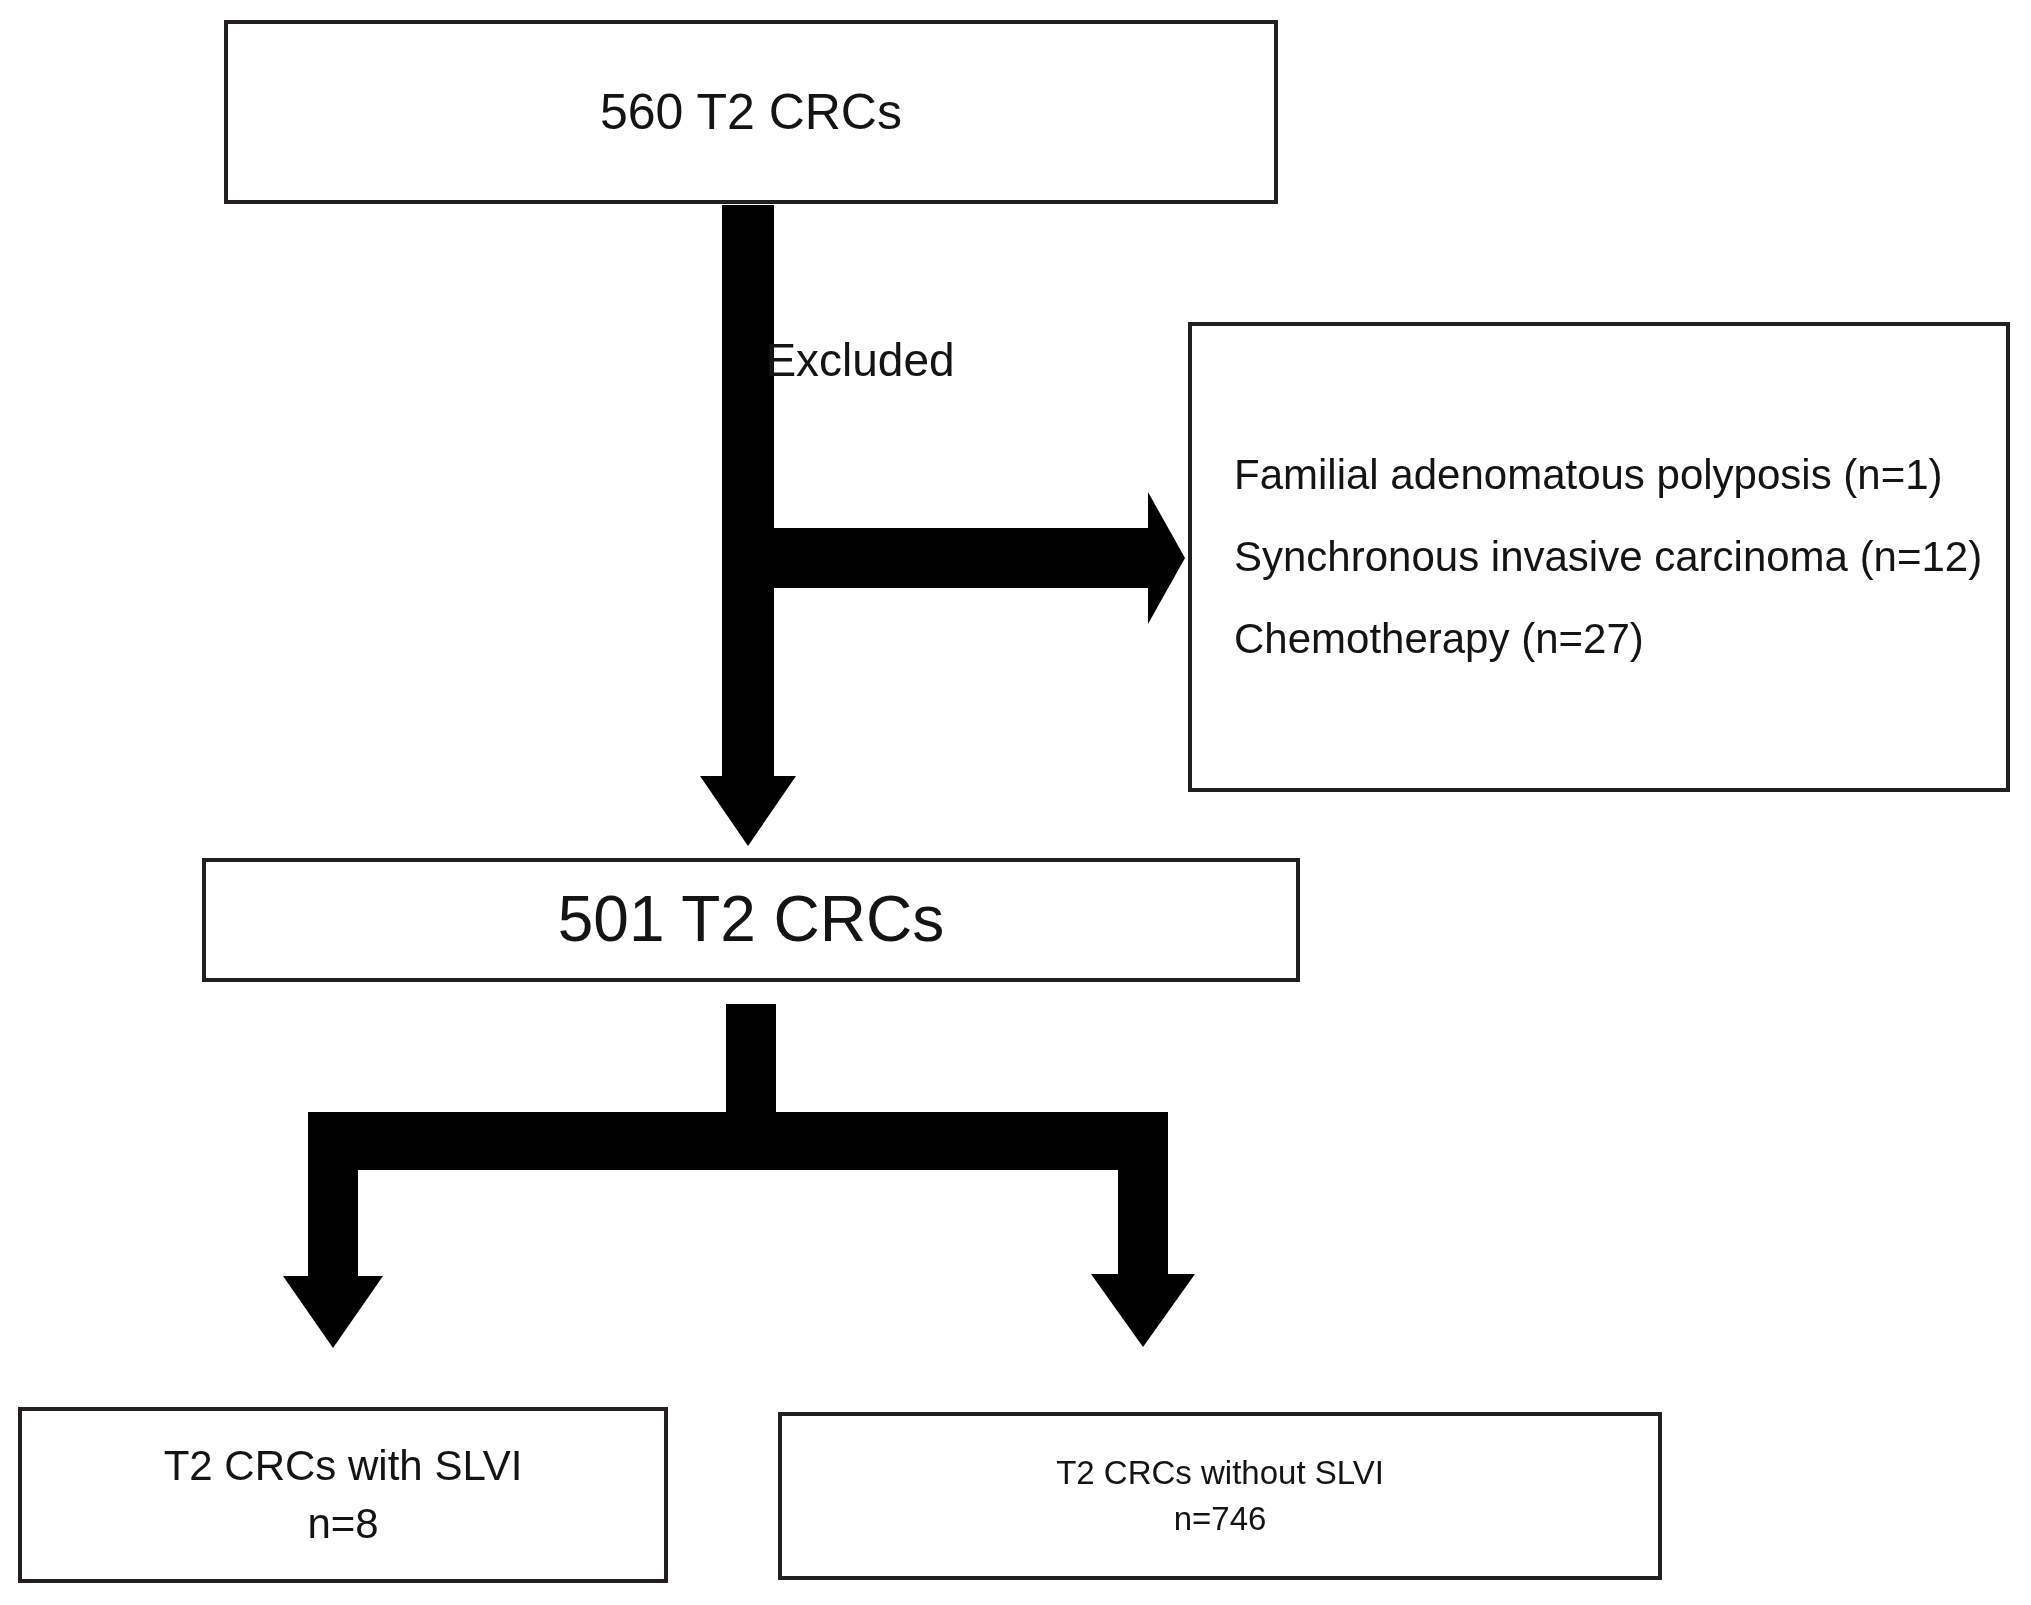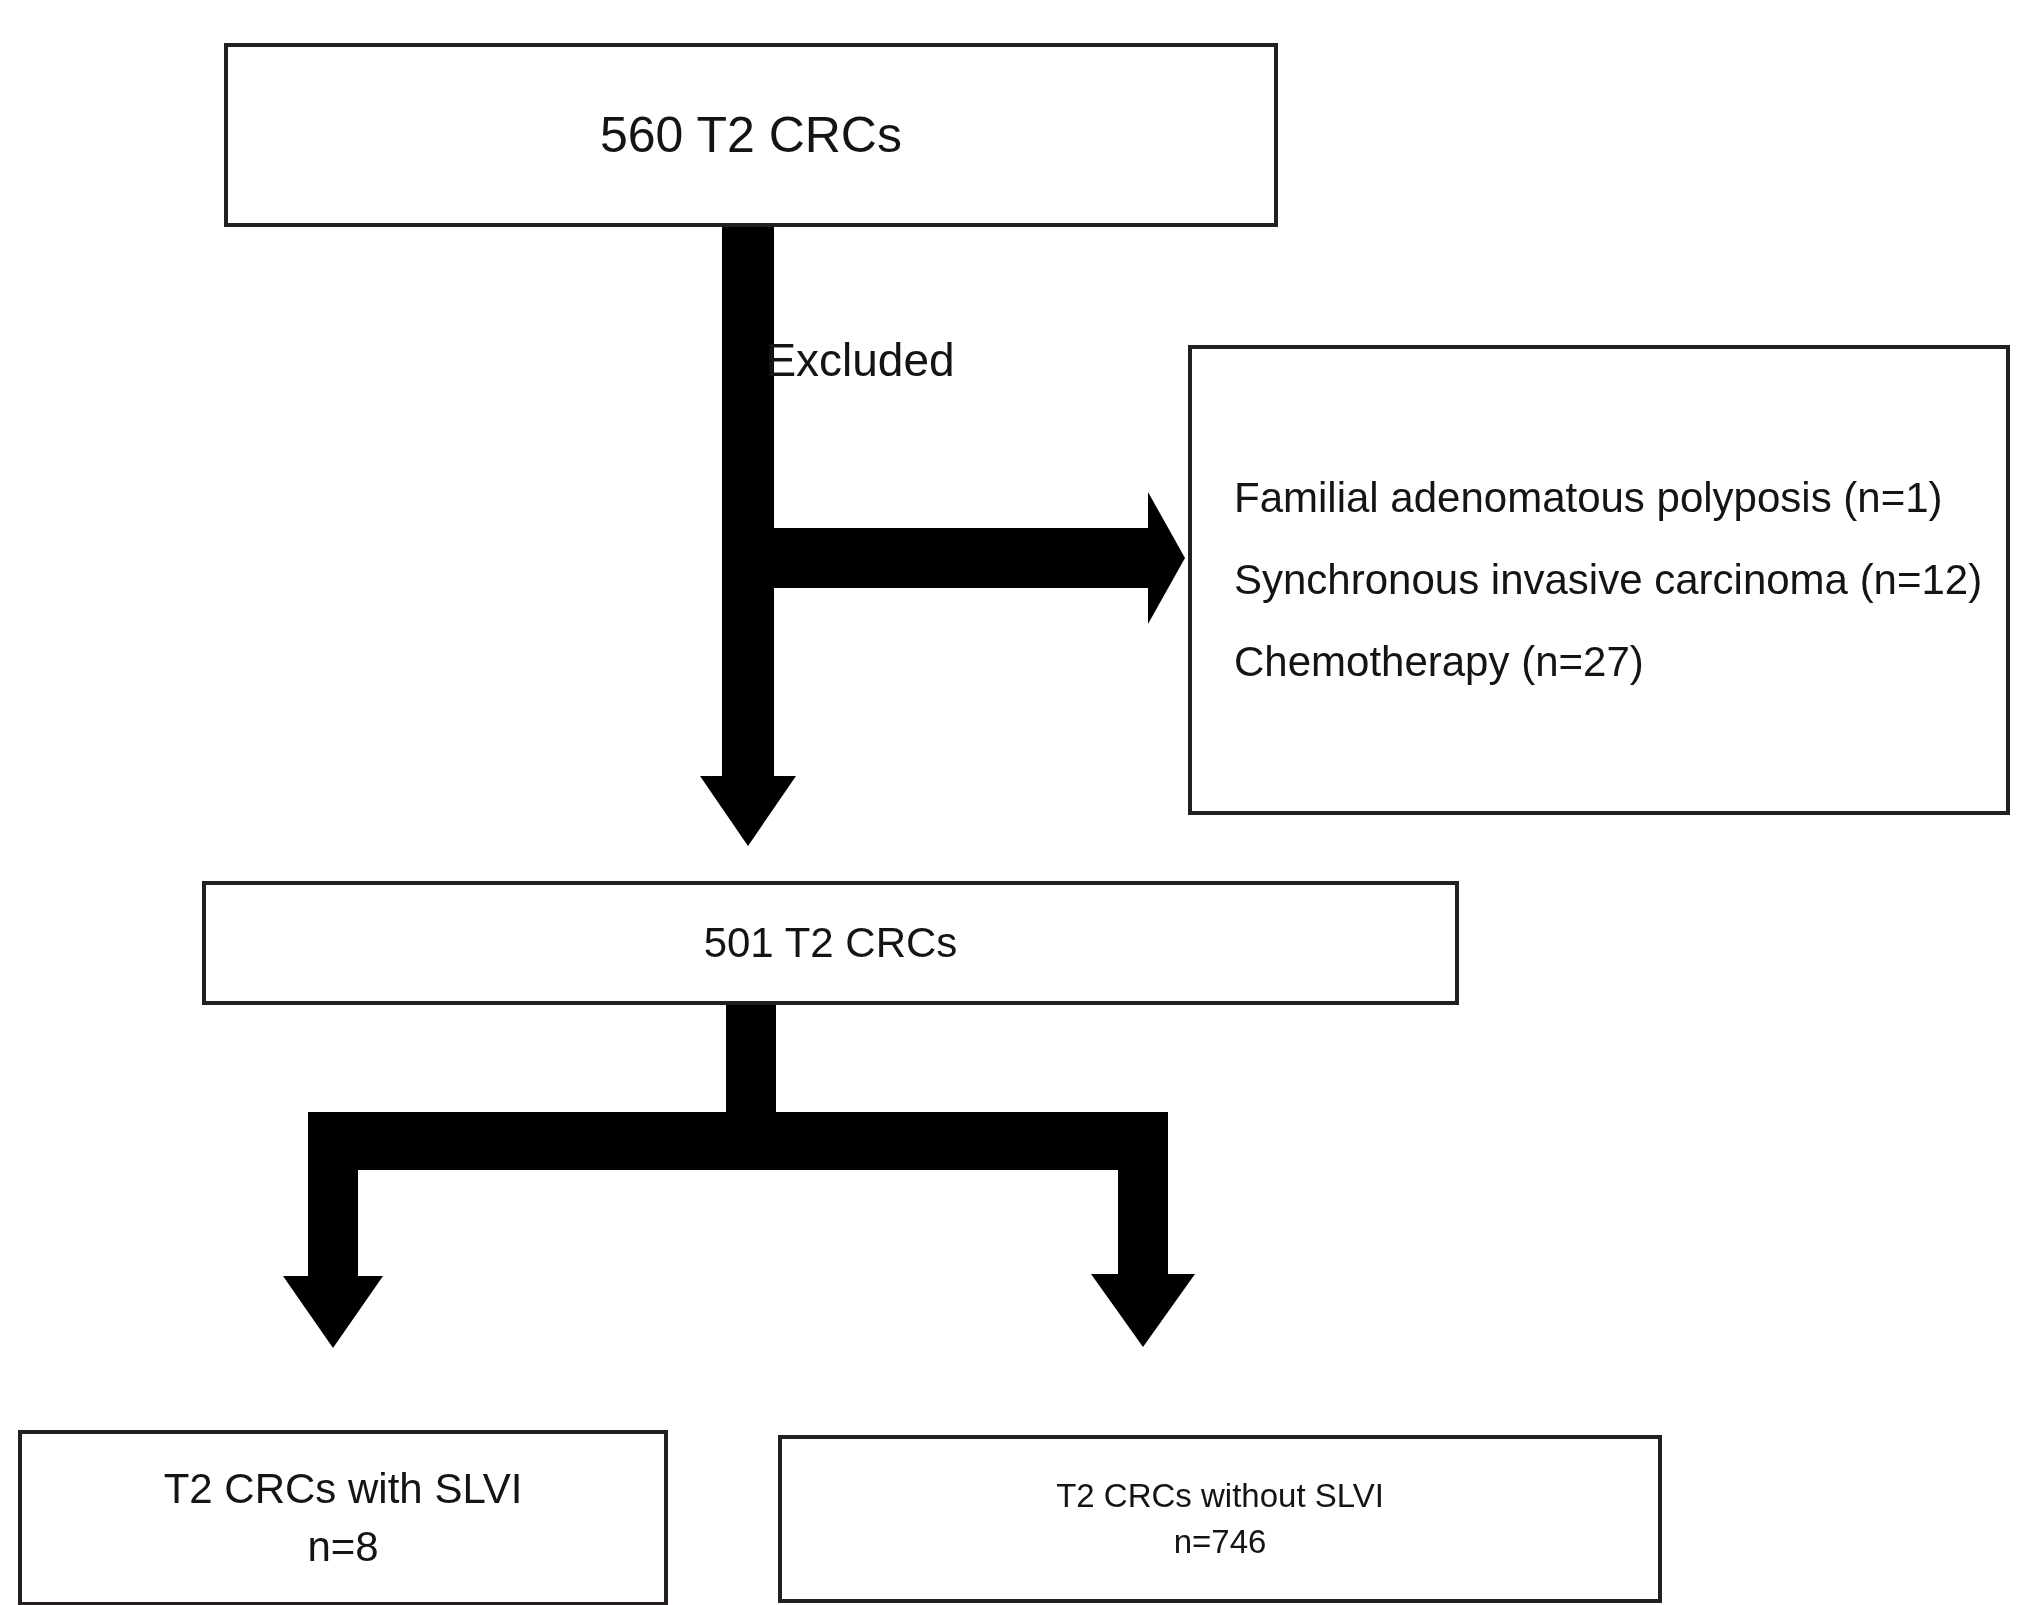--- a/index.html
+++ b/index.html
@@ -28,43 +28,42 @@
     position: absolute;
     box-sizing: border-box;
     background: #ffffff;
     border: 4px solid #231f20;
     display: flex;
     flex-direction: column;
     align-items: center;
     justify-content: center;
     text-align: center;
     color: #141414;
-    margin-top: 23px;
   }
   .node-line {
     display: block;
     line-height: 1.30;
     white-space: pre;
   }
   
   #box-cohort {
     left: 224px;
     top: 20px;
     width: 1054px;
     height: 184px;
     font-size: 50px;
   }
   #box-cohort .node-line { line-height: 1.42; }
   
   #box-eligible {
     left: 202px;
     top: 858px;
-    width: 1257px;
+    width: 1098px;
     height: 124px;
-    font-size: 42px;
+    font-size: 64px;
   }
   
   #box-exclusions {
     left: 1188px;
     top: 322px;
     width: 822px;
     height: 470px;
     align-items: flex-start;
     justify-content: center;
     padding: 6px 0 6px 42px;

